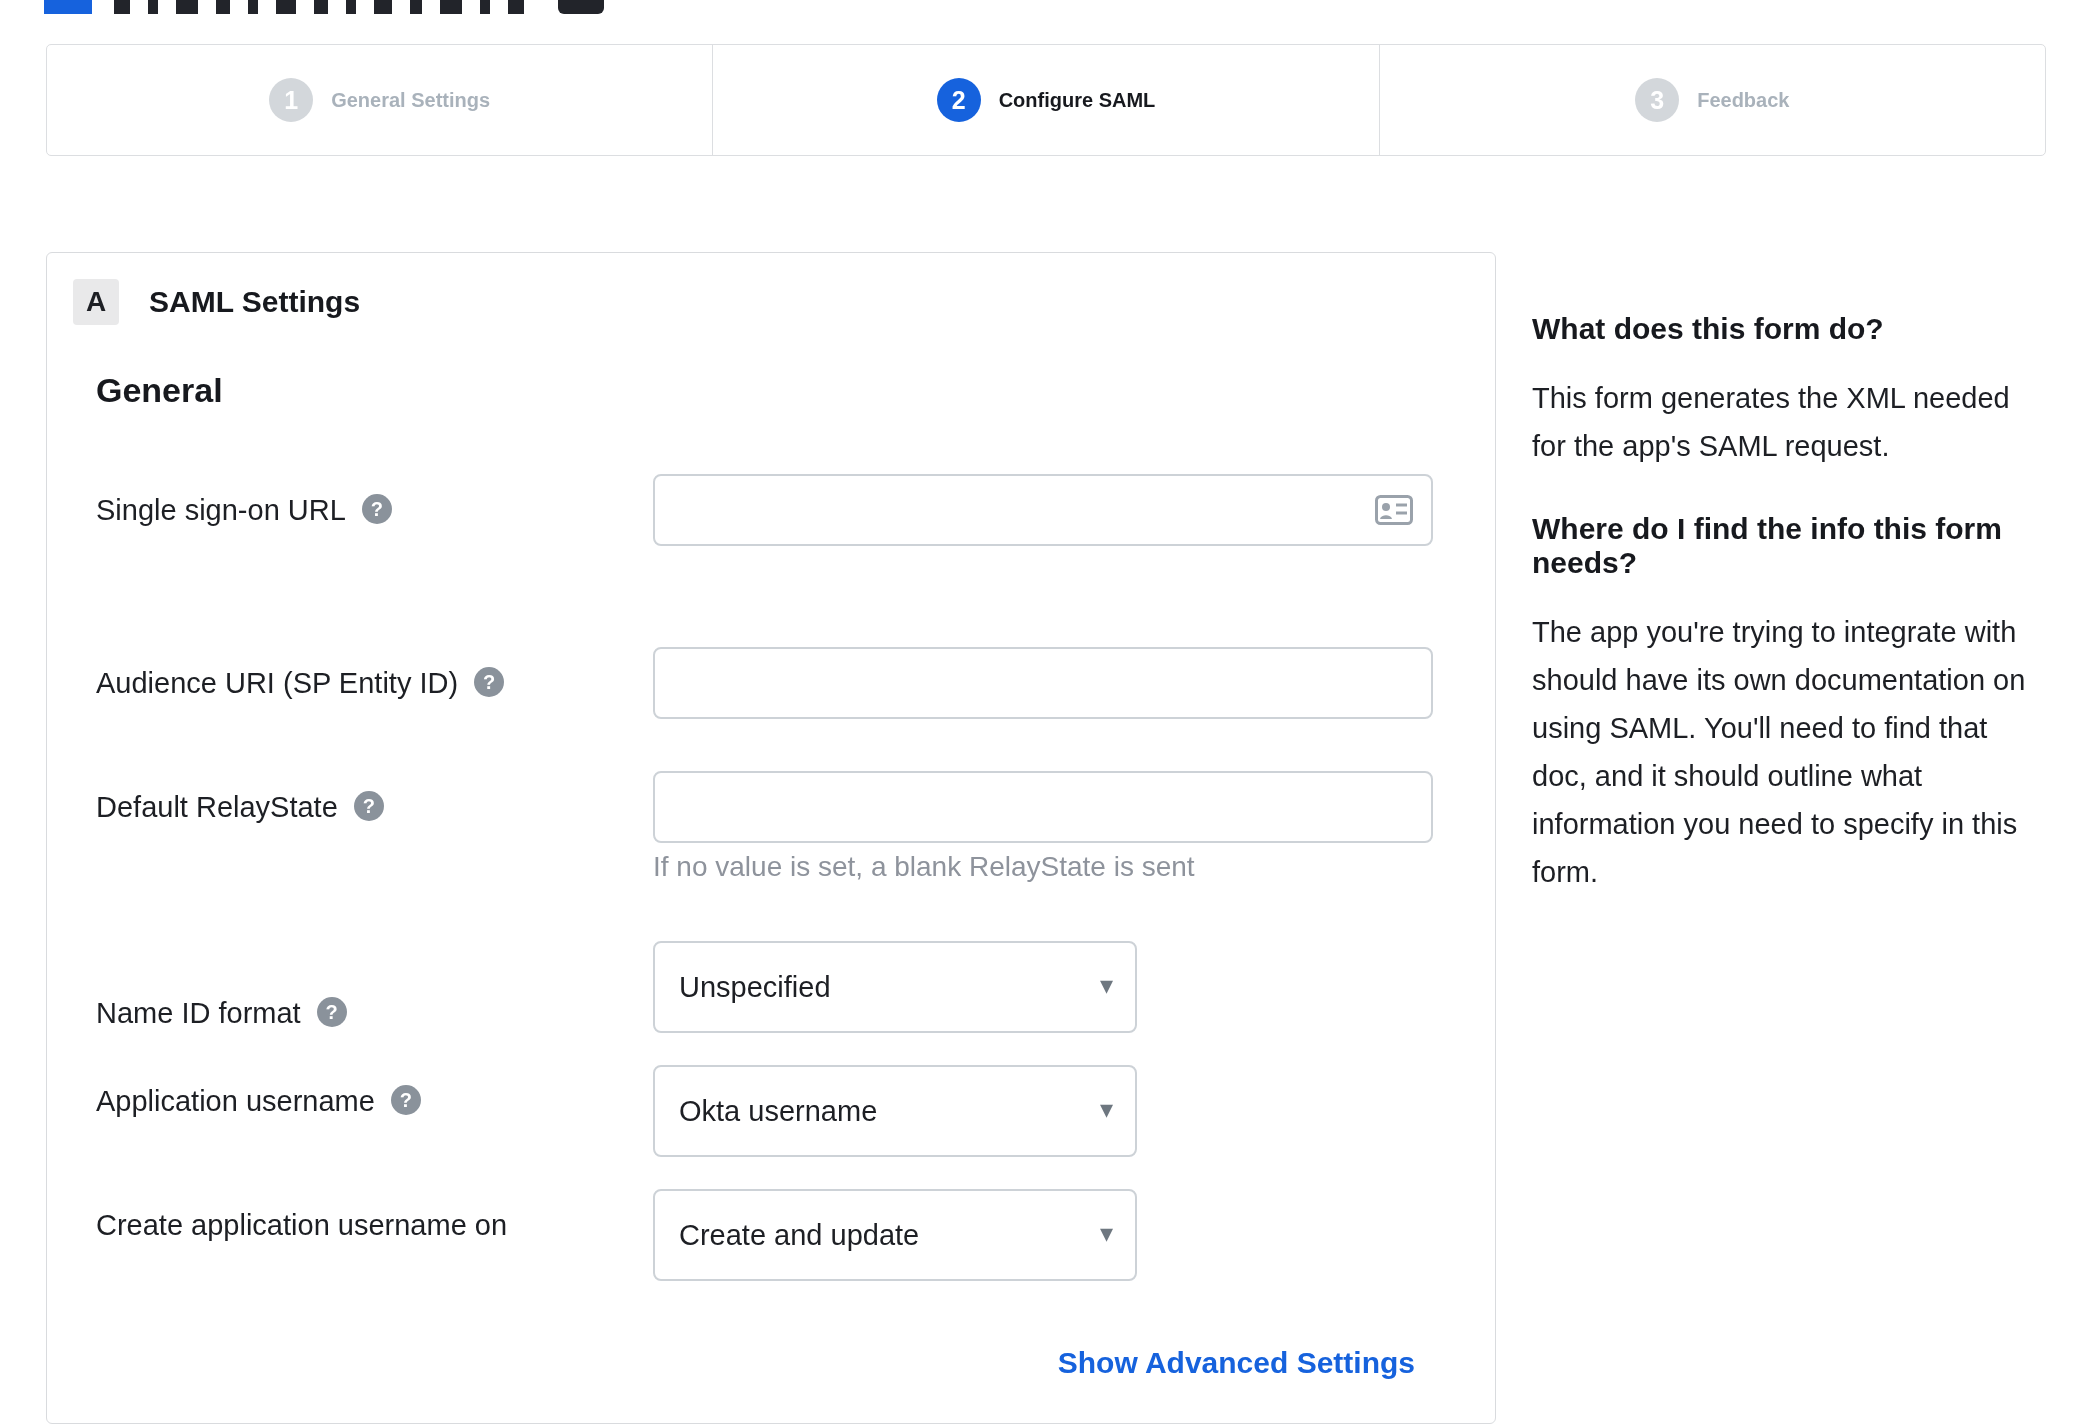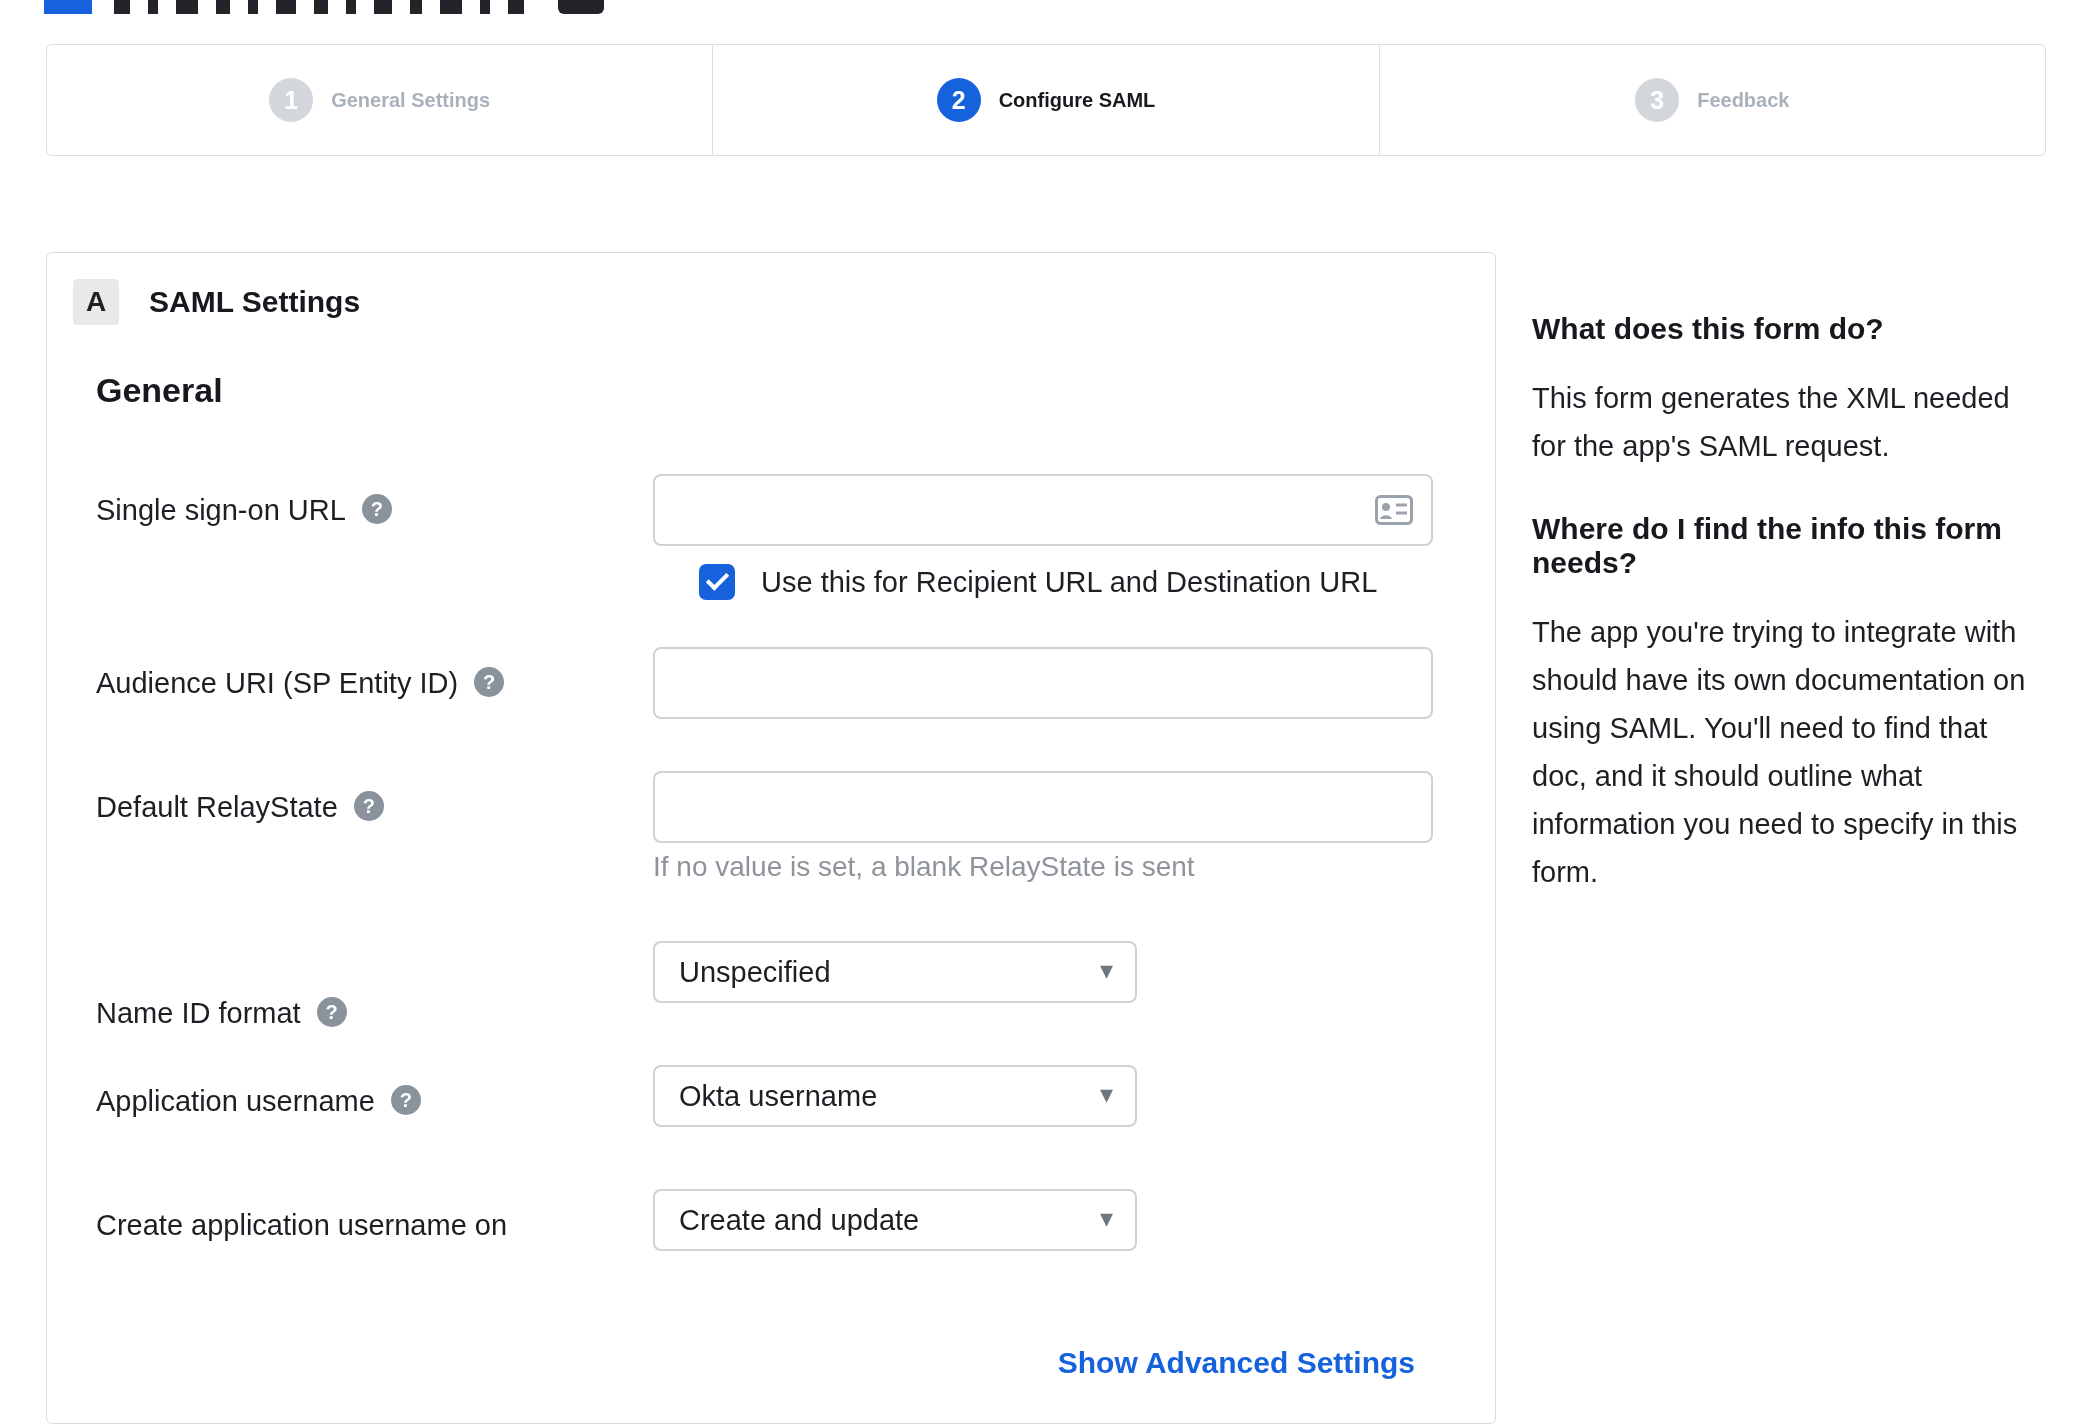--- a/index.html
+++ b/index.html
@@ -44,21 +44,21 @@
   .card-icon { position:absolute; right:20px; top:21px; }
 
   .checkbox-row { position:absolute; left:652px; display:flex; align-items:center; gap:26px; }
   .checkbox { width:36px; height:36px; background:#1662dd; border-radius:7px; position:relative; flex:0 0 auto; cursor:pointer; }
   .checkbox::after { content:""; position:absolute; left:8px; top:9px; width:17px; height:8px;
                      border-left:4px solid #fff; border-bottom:4px solid #fff; transform:rotate(-45deg); }
   .checkbox-label { font-size:29px; color:#1d1f24; }
 
   .hint { position:absolute; left:606px; font-size:28px; color:#8e939c;text-align:center; }
 
-  .select { position:absolute; left:606px; width:484px; height:62px; border:2px solid #cdd2d7; border-radius:8px;
+  .select { position:absolute; left:606px; width:484px; height:92px; border:2px solid #cdd2d7; border-radius:8px;
             background:#fff; display:flex; align-items:center; padding:0 24px; cursor:pointer; }
   .select-value { font-size:29px; color:#1d1f24; }
   .select-arrow { position:absolute; right:22px; top:50%; transform:translateY(-54%); font-size:26px; color:#6e7780; }
 
   .advanced-link { position:absolute; right:80px; top:1093px; font-size:30px; font-weight:bold; color:#1662dd;
                    text-decoration:none; cursor:pointer; }
 
   
   .help-sidebar { position:absolute; left:1532px; top:312px; width:516px; }
   .help-q { font-size:30px; font-weight:bold; color:#17191e; margin-bottom:28px; }
@@ -118,24 +118,20 @@
     <span class="card-icon">
       <svg width="38" height="30" viewBox="0 0 38 30">
         <rect x="1.5" y="1.5" width="35" height="27" rx="4" fill="none" stroke="#9aa2ab" stroke-width="3"></rect>
         <circle cx="11" cy="12" r="4" fill="#9aa2ab"></circle>
         <path d="M5 24c1-5 11-5 12 0z" fill="#9aa2ab"></path>
         <line x1="21" y1="10" x2="32" y2="10" stroke="#9aa2ab" stroke-width="3"></line>
         <line x1="21" y1="18" x2="32" y2="18" stroke="#9aa2ab" stroke-width="3"></line>
       </svg>
     </span>
   </div>
-  <div class="checkbox-row" style="top:311px">
-    <span class="checkbox"></span>
-    <span class="checkbox-label">Use this for Recipient URL and Destination URL</span>
-  </div>
 
   <div class="field-label" style="top:414px">
     <span>Audience URI (SP Entity ID)</span>
     <span class="help-icon">?</span>
   </div>
   <input class="text-input" style="top: 394px;" type="text" value="">
 
   <div class="field-label" style="top:538px">
     <span>Default RelayState</span>
     <span class="help-icon">?</span>

